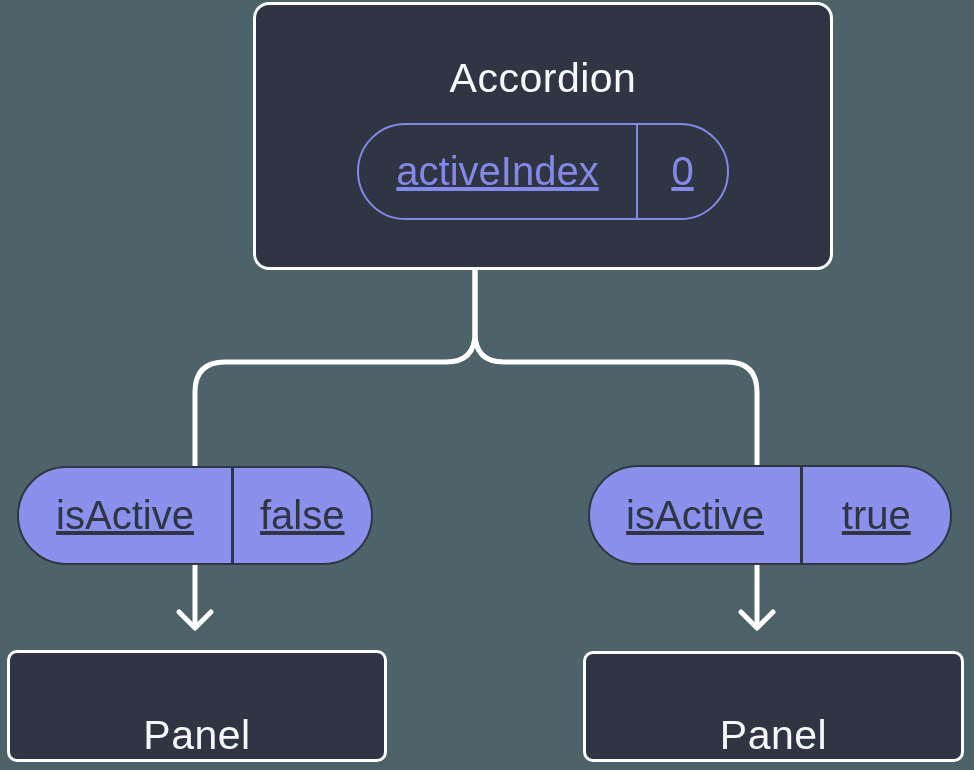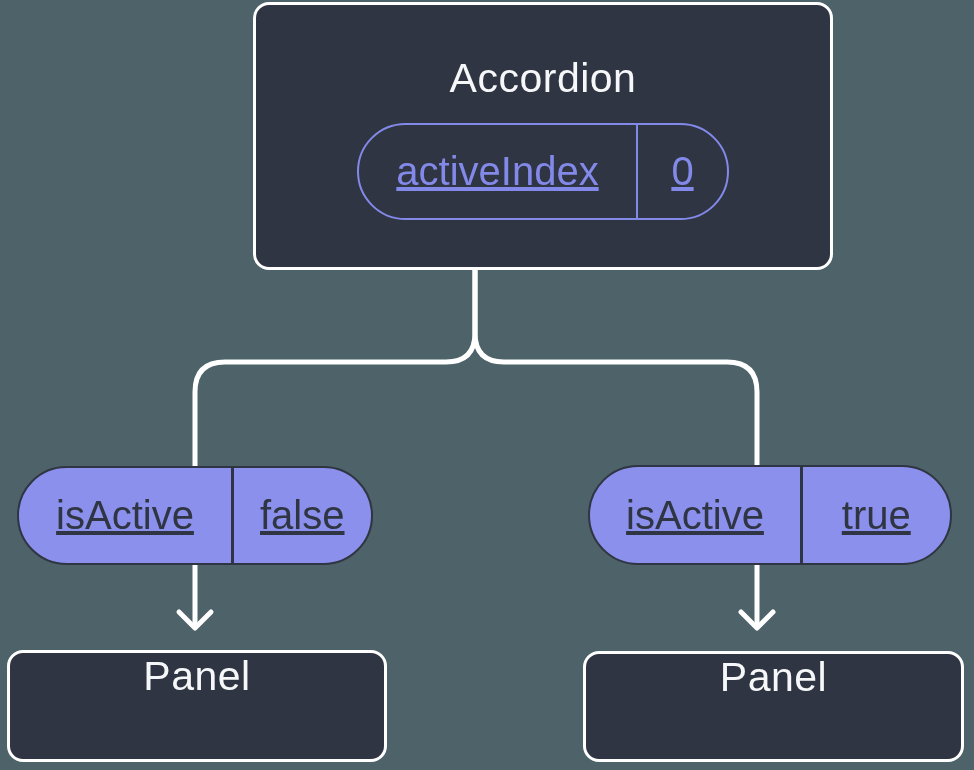--- a/index.html
+++ b/index.html
@@ -78,22 +78,23 @@
   .state-pill .divider { width: 2.5px; background: #2F3542; }
   #pill-left  { left: 17px;  top: 466px; width: 356px; height: 99px; }
   #pill-left .cell-name { width: 212px; }
   #pill-left .cell-value { flex: 1; }
   #pill-right { left: 588px; top: 465px; width: 364px; height: 100px; }
   #pill-right .cell-name { width: 210px; }
   #pill-right .cell-value { flex: 1; }
 
   .panel-node {
     display: flex;
-    align-items: flex-start;
+    align-items: flex-end;
     justify-content: center;
+    border-radius: 10px;
   }
   #panel-left  { left: 7px;   top: 650px; width: 380px; height: 112px; }
   #panel-right { left: 583px; top: 651px; width: 381px; height: 111px; }
   .panel-label {
     color: #F6F7F9;
     font-size: 41px;
     font-weight: 500;
     letter-spacing: 0.5px;
   }
 </style>

